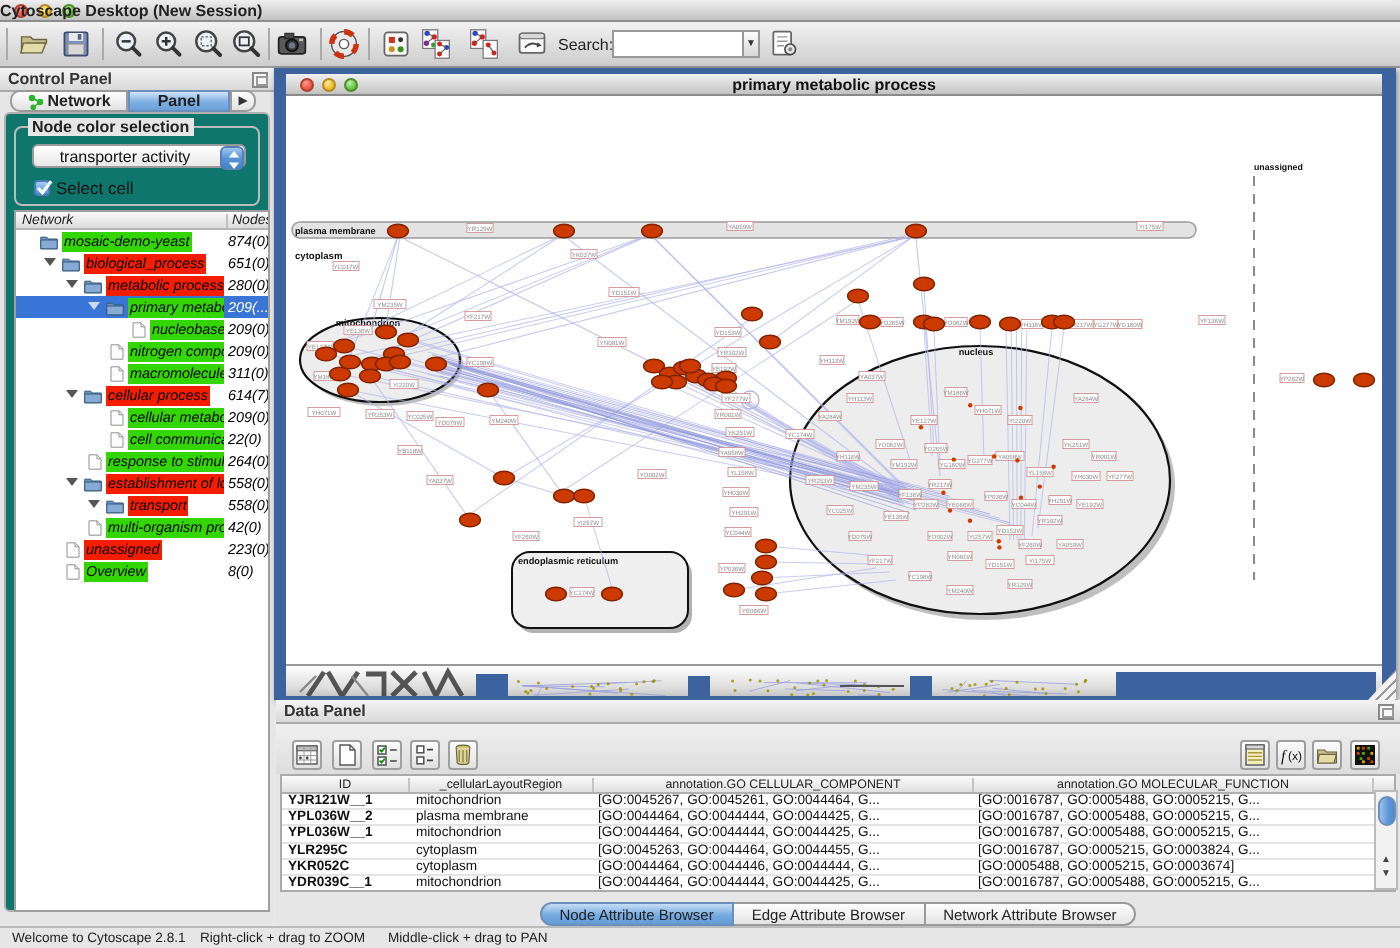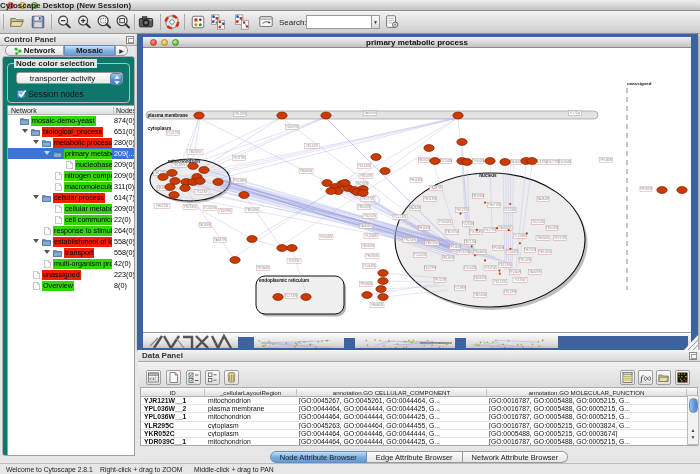--- a/index.html
+++ b/index.html
@@ -41,21 +41,21 @@
 #node-color-group { position:absolute; left:4px; top:6px; width:123px; height:40px; border:1px solid #bbb; border-radius:4px; }
 #node-color-group .gtitle { position:absolute; left:6px; top:-5px; background:#e6e6e6; padding:0 2px; font-size:8px; font-weight:bold; color:#222; }
 #combo { position:absolute; left:8px; top:8px; width:107px; height:12px; background:linear-gradient(#ffffff,#e8e8e8); border:1px solid #9a9a9a; border-radius:3px; font-size:8px; }
 #combo .cv { position:absolute; left:0; right:14px; top:1px; text-align:center; color:#111; }
 #combo .stepper { position:absolute; right:0px; top:-0.5px; width:12px; height:12px; border-radius:3px; background:linear-gradient(#9fc6ef,#5592d6 55%,#4583c8); border:0.5px solid #5580b5; }
 #combo .stepper svg { position:absolute; left:2px; top:1px; }
 #select-nodes-row { position:absolute; left:9px; top:25px; height:10px; display:flex; align-items:center; gap:3px; }
 #select-nodes-cb { width:8px; height:8px; border-radius:2px; background:linear-gradient(#a8ccf2,#4f90d8); border:1px solid #4a7cb8; position:relative; }
 #select-nodes-cb svg { position:absolute; left:-1px; top:-2px; }
 #select-nodes-label { font-size:8.5px; color:#111; }
-#tree-box { position:absolute; left:4px; top:48px; width:128px; height:351px; border:1px solid #9f9f9f; background:#fff; overflow:hidden; }
+#tree-box { position:absolute; left:4px; top:48px; width:128px; height:351px; border:1px solid #9f9f9f; background:#fff; overflow:hidden;font-style:italic; }
 #tree-header { height:9px; background:linear-gradient(#fafafa,#dcdcdc); border-bottom:1px solid #b5b5b5; position:relative; font-size:7px; color:#222; }
 #tree-header .h1 { position:absolute; left:3px; top:0.5px; }
 #tree-header .h2 { position:absolute; left:105px; top:0.5px; border-left:1px solid #c0c0c0; padding-left:2px; }
 .trow { position:relative; height:11px; font-size:7.2px; white-space:nowrap; }
 .trow.selected { background:#3875d7; }
 .trow .arr { position:absolute; top:2.5px; width:0; height:0; border-left:3.2px solid transparent; border-right:3.2px solid transparent; border-top:4.5px solid #555; }
 .trow.selected .arr { border-top-color:#cfd8ea; }
 .trow .ficon { position:absolute; top:1.5px; width:9px; height:8px; }
 .trow .chip { position:absolute; top:0.5px; height:10px; line-height:10px; padding:0 1px; color:#000; overflow:hidden; max-width:none; }
 .trow .cnt { position:absolute; left:106px; top:0.5px; height:10px; line-height:10px; color:#000; background:#fff; width:26px; }
@@ -218,21 +218,21 @@
     <div class="cp-tab first" style="width:59px">
       <svg width="8" height="8" viewBox="0 0 8 8">
           <circle cx="2" cy="2" r="1.6" fill="#2bb52b"></circle>
           <circle cx="6" cy="4" r="1.6" fill="#2bb52b"></circle>
           <circle cx="2.6" cy="6.6" r="1.4" fill="#2bb52b"></circle>
           <path d="M2 2 6 4 M2.6 6.6 6 4" stroke="#2bb52b" stroke-width="0.7"></path>
         </svg>
       <span>Network</span>
     </div>
     <div class="cp-tab sel" style="width:51px">
-      <span>Mosaic</span>
+      <span>Panel</span>
     </div>
     <div class="cp-tab arrow" style="width:13px">
         <span>▶</span>
       </div>
   </div>
   <div id="cp-body">
     <div id="node-color-group">
       <span class="gtitle">Node color selection</span>
       <div id="combo">
         <span class="cv">transporter activity</span>
@@ -242,21 +242,21 @@
               <path d="M4 9.5 L6.6 6.2 H1.4z" fill="#fff"></path>
             </svg>
           </span>
       </div>
       <div id="select-nodes-row">
         <span id="select-nodes-cb">
             <svg width="10" height="10" viewBox="0 0 10 10">
               <path d="M2 5 l2.2 2.4 L8.6 1.6" fill="none" stroke="#fff" stroke-width="1.6"></path>
             </svg>
           </span>
-        <span id="select-nodes-label">Session nodes</span>
+        <span id="select-nodes-label">Select cell</span>
       </div>
     </div>
     <div id="tree-box">
       <div id="tree-header">
         <span class="h1">Network</span>
         <span class="h2">Nodes</span>
       </div>
       <div id="tree-rows">
           <div class="trow">
             <svg class="ficon" style="left:12px" viewBox="0 0 9 8">

